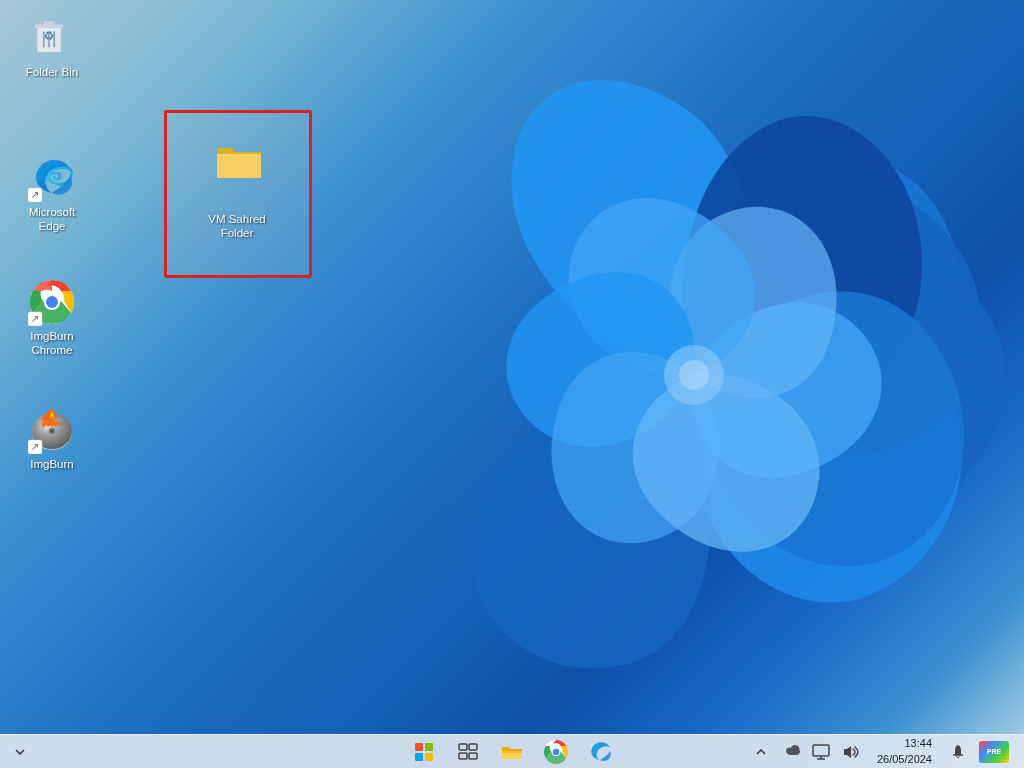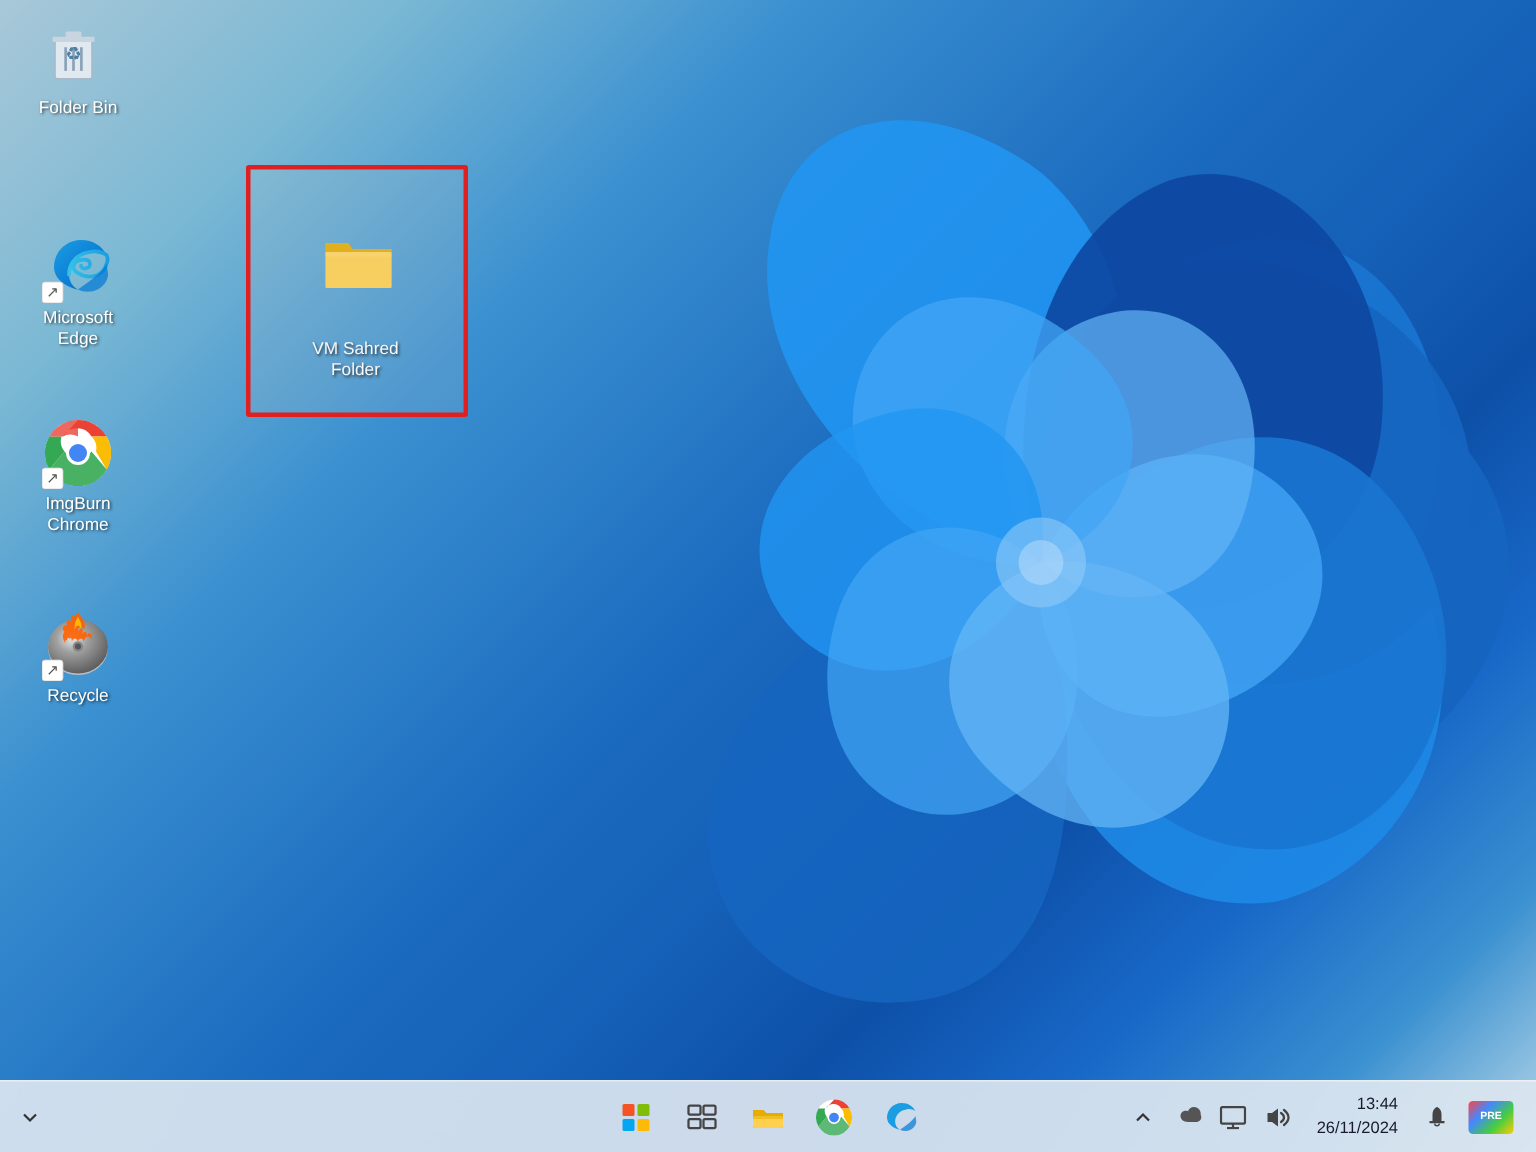--- a/index.html
+++ b/index.html
@@ -34,21 +34,21 @@
       width: 100%;
       height: 100%;
     }
 
     
     #taskbar {
       position: absolute;
       bottom: 0;
       left: 0;
       right: 0;
-      height: 48px;
+      height: 34px;
       background: rgba(220, 230, 240, 0.92);
       backdrop-filter: blur(20px);
       display: flex;
       align-items: center;
       border-top: 1px solid rgba(255,255,255,0.5);
       z-index: 100;
       justify-content: flex-end;
     }
 
     #taskbar-left {
@@ -302,24 +302,24 @@
         <path d="M20,15 C18,10 22,5 24,2 C26,6 30,8 28,14 C26,10 24,12 24,15 C26,11 28,13 27,17 C28,14 30,15 30,18 C31,15 33,16 32,19 C31,15 34,16 33,20 C30,16 28,20 28,22 C27,18 24,20 24,22 C23,18 20,20 20,22 C20,19 18,18 19,21 C18,18 16,19 17,22 C16,19 15,21 16,23 C14,21 13,18 15,15 C13,14 14,10 17,11 C15,8 18,6 20,9 C18,6 20,3 22,5 C20,8 20,11 20,15Z" fill="#ff6000" opacity="0.9"></path>
         <path d="M22,14 C21,10 23,7 24,5 C25,8 27,9 26,13 C24,9 22,12 22,14Z" fill="#ffcc00" opacity="0.8"></path>
 
         <circle cx="24" cy="25" r="3.5" fill="#888"></circle>
         <circle cx="24" cy="25" r="2" fill="#555"></circle>
 
         <rect x="0" y="34" width="14" height="14" rx="2" fill="white" stroke="#ccc" stroke-width="0.5"></rect>
         <text x="7" y="44" text-anchor="middle" font-size="10" fill="#555">↗</text>
       </svg>
     </div>
-    <span class="icon-label">Recycle</span>
-  </div>
-
-  <div class="desktop-icon" style="left:197px;top:144px;gap:29px;">
+    <span class="icon-label">ImgBurn</span>
+  </div>
+
+  <div class="desktop-icon" style="left:197px;top:130px;gap:29px;">
     <div class="icon-wrapper">
       <svg width="52" height="44" viewBox="0 0 52 44" xmlns="http://www.w3.org/2000/svg" style="margin-top:2px;">
 
         <path d="M4,12 L4,40 L48,40 L48,14 L22,14 L19,10 L4,10 Z" fill="#e6ac00"></path>
 
         <rect x="4" y="16" width="44" height="24" rx="1" fill="#ffd04e"></rect>
 
         <path d="M4,12 L4,16 L48,16 L48,14 L22,14 L19,10 L4,10 Z" fill="#e6ac00"></path>
 
         <rect x="4" y="16" width="44" height="3" fill="#ffd870" opacity="0.5"></rect>
@@ -411,21 +411,21 @@
       <div class="tray-icon">
         <svg width="18" height="16" viewBox="0 0 18 16">
           <path d="M2,5 L2,11 L5,11 L9,14 L9,2 L5,5 Z" fill="#444"></path>
           <path d="M11,5 C12.5,6 13,7 13,8 C13,9 12.5,10 11,11" stroke="#444" stroke-width="1.5" fill="none" stroke-linecap="round"></path>
           <path d="M13,3 C15.5,5 16,7 16,8 C16,9 15.5,11 13,13" stroke="#444" stroke-width="1.5" fill="none" stroke-linecap="round"></path>
         </svg>
       </div>
 
       <div id="clock">
         <div style="font-weight:500;">13:44</div>
-        <div>26/11/2024</div>
+        <div>26/05/2024</div>
       </div>
 
       <div class="tray-icon">
         <svg width="16" height="16" viewBox="0 0 16 16">
           <path d="M8,1 C8,1 5,2 5,6 L5,11 L11,11 L11,6 C11,2 8,1 8,1Z" fill="#444"></path>
           <line x1="3" y1="11" x2="13" y2="11" stroke="#444" stroke-width="1.5"></line>
           <path d="M6.5,12 C6.5,12.8 7.2,13.5 8,13.5 C8.8,13.5 9.5,12.8 9.5,12" fill="none" stroke="#444" stroke-width="1"></path>
         </svg>
       </div>
 

